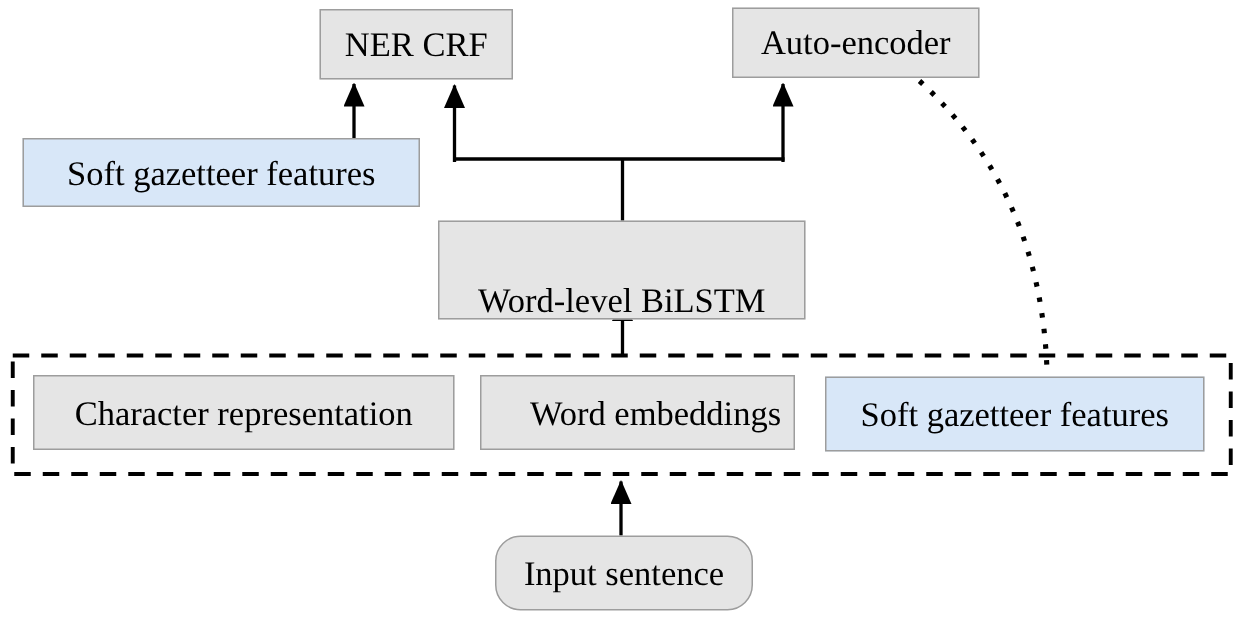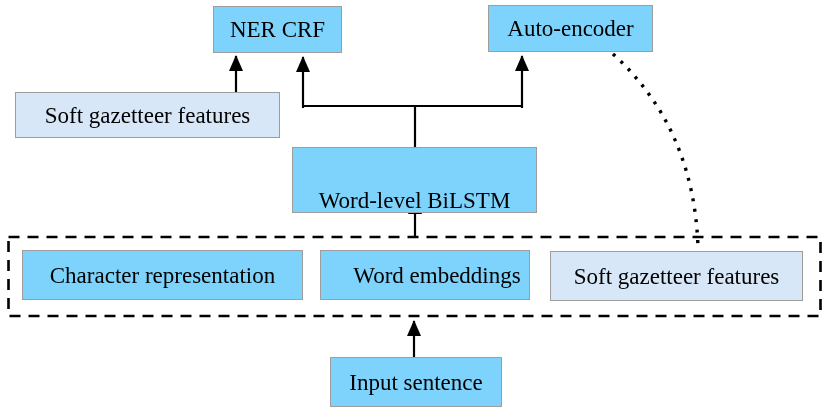--- a/index.html
+++ b/index.html
@@ -13,21 +13,21 @@
     height: 411px;
     overflow: hidden;
     font-family: "Liberation Serif", "DejaVu Serif", serif;
     --hl: #d8e7f8;
     --border: #9d9d9d;
     --line: #000000;
   }
   .node {
     position: absolute;
     box-sizing: border-box;
-    background: #7dd3fc;
+    background: #e5e5e5;
     border: 1.6px solid var(--border);
     display: flex;
     align-items: center;
     justify-content: center;
     font-size: 23px;
     color: #000000;
     white-space: nowrap;
     line-height: 1;
   }
   .node.highlight {
@@ -110,17 +110,17 @@
   </div>
 
   <div class="node" style="left:320px; top:250px; width:210px; height:50px;padding-left:24px;">
     <span>Word embeddings</span>
   </div>
 
   <div class="node highlight" style="left:550px; top:251px; width:253px; height:50px;">
     <span>Soft gazetteer features</span>
   </div>
 
-  <div class="node" style="left:330px; top:357px; width:172px; height:50px;">
+  <div class="node" style="left:330px; top:357px; width:172px; height:50px;border-radius:17px;">
     <span>Input sentence</span>
   </div>
 
 </div>
 
 </body></html>

